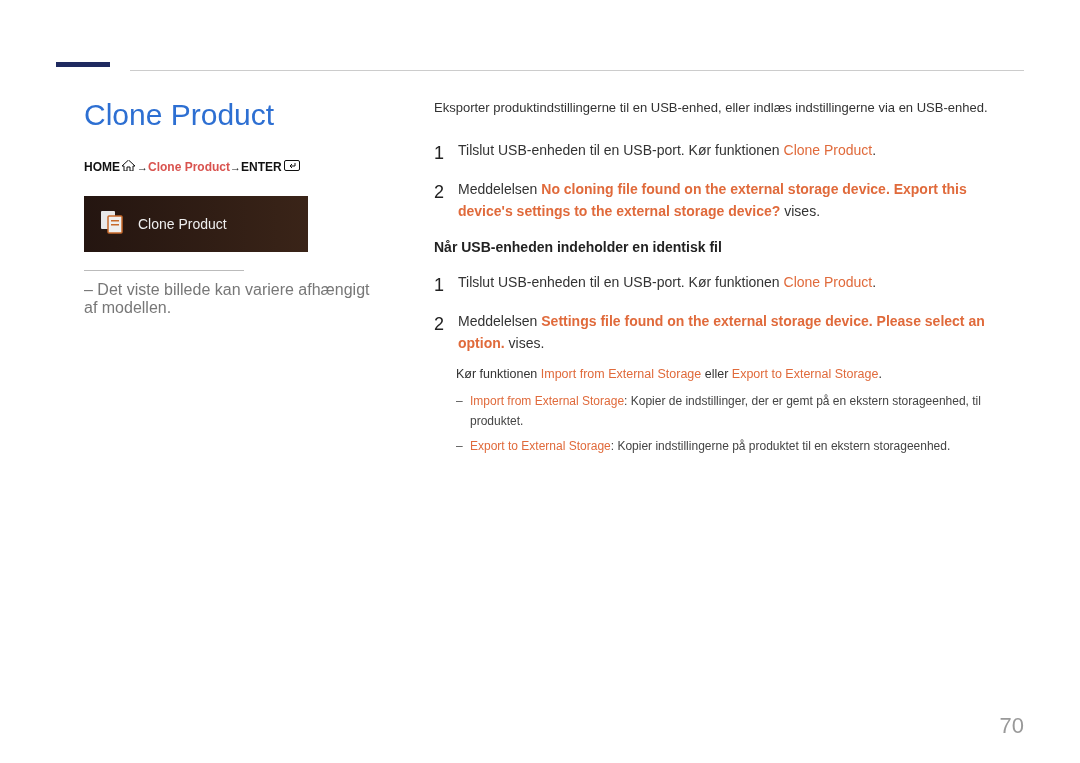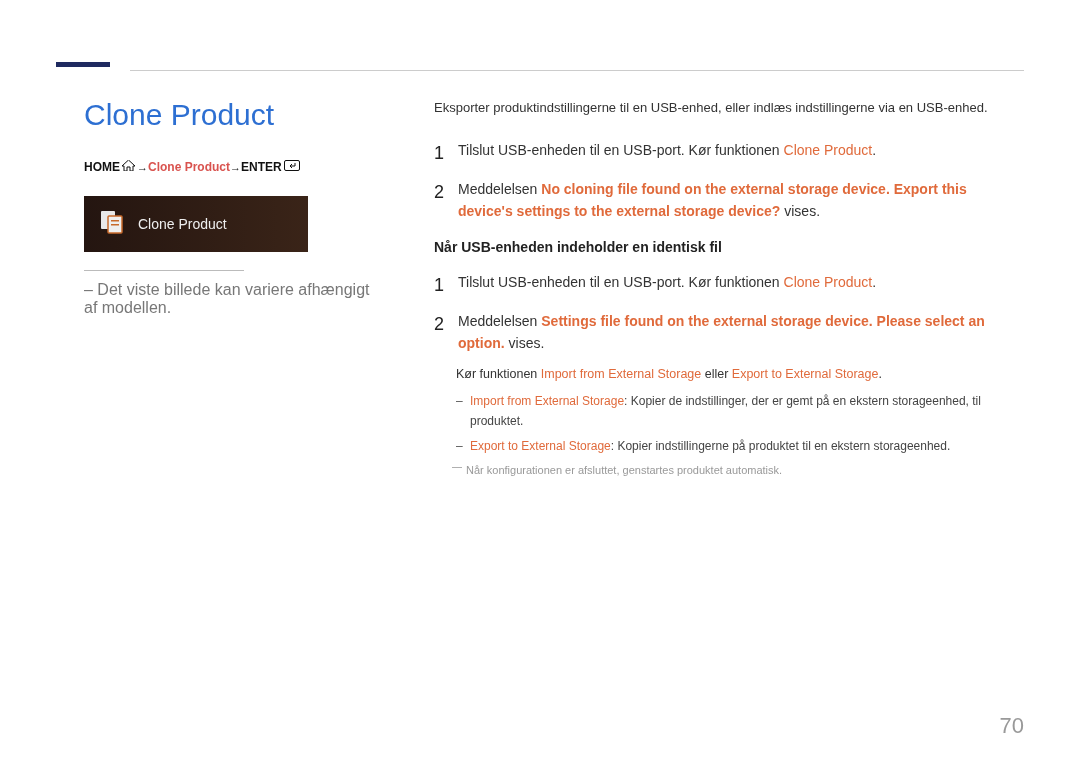--- a/index.html
+++ b/index.html
@@ -242,18 +242,17 @@
         </div>
       </div>
 
       <div class="bullet">
         <div class="dash">–</div>
         <div class="b-body">
           <span class="orange">Export to External Storage</span><span>: Kopier indstillingerne på produktet til en ekstern storageenhed.</span>
         </div>
       </div>
 
-      <div class="footnote">Når konfigurationen er afsluttet, genstartes produktet automatisk.</div>
     </div>
   </div>
 </div>
 
 <div class="page-num">70</div>
 
 </body></html>

